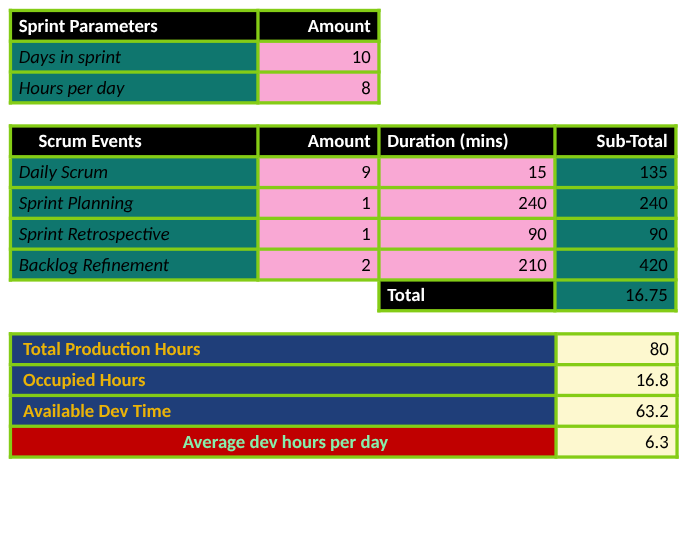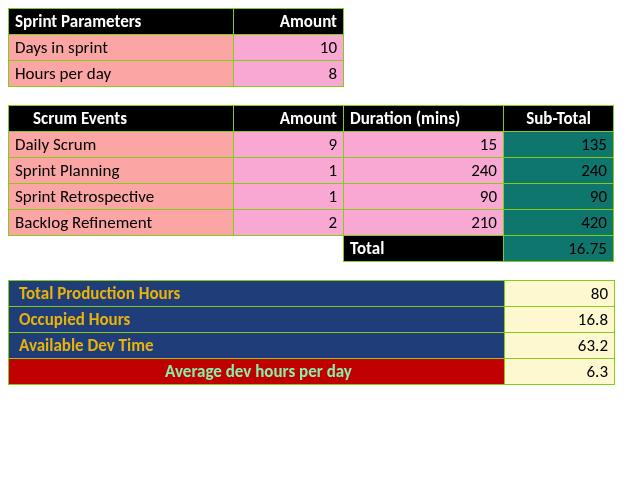--- a/index.html
+++ b/index.html
@@ -1,20 +1,20 @@
 <!DOCTYPE html>
 <html><head>
   <meta charset="utf-8">
   <style>
     * { box-sizing: border-box; }
     body { font-family: Calibri, Arial, sans-serif; font-size: 17px; color:#000; background:#fff; margin:0; padding:8px; width:636px; }
     table { border-collapse: collapse; margin-bottom:18px; }
-    td, th { border:1px solid #84cc16; padding:2px 6px; height:26px; vertical-align:middle; }
+    td, th { border:3px solid #84cc16; padding:2px 6px; height:26px; vertical-align:middle; }
     .hdr { background:#000; color:#fff; font-weight:bold; }
-    .label { background:#fca5a5; text-align:left; }
+    .label { background:#0f766e; text-align:left;font-style:italic; }
     .amt { background:#f9a8d4; text-align:right; }
     .tot-left { background:#000; color:#fff; font-weight:bold; text-align:left; }
     .tot-val { background:#0f766e; text-align:right; }
     .noborder { border:none !important; background:transparent !important; }
     .sum-navy { background:#1f3e79; color:#eab308; font-weight:bold; text-align:left; padding-left:10px; }
     .sum-red  { background:#c00000; color:#86efac; font-weight:bold; text-align:center; padding-left:10px; }
     .sum-val  { background:#fdf8cf; text-align:right; color:#000; }
   </style>
 </head>
 <body>
@@ -45,21 +45,21 @@
       <col style="width:225px">
       <col style="width:110px">
       <col style="width:160px">
       <col style="width:110px">
     </colgroup>
   <tbody>
       <tr>
     <th class="hdr" style="text-align:left;padding-left:24px;">Scrum Events</th>
     <th class="hdr" style="text-align:right;">Amount</th>
     <th class="hdr" style="text-align:left;">Duration (mins)</th>
-    <th class="hdr" style="margin-top:37px;">Sub-Total</th>
+    <th class="hdr" style="text-align:right;margin-top:37px;">Sub-Total</th>
   </tr>
   <tr>
     <td class="label">Daily Scrum</td>
     <td class="amt">9</td>
     <td class="amt">15</td>
     <td class="tot-val">135</td>
   </tr>
   <tr>
     <td class="label">Sprint Planning</td>
     <td class="amt">1</td>

